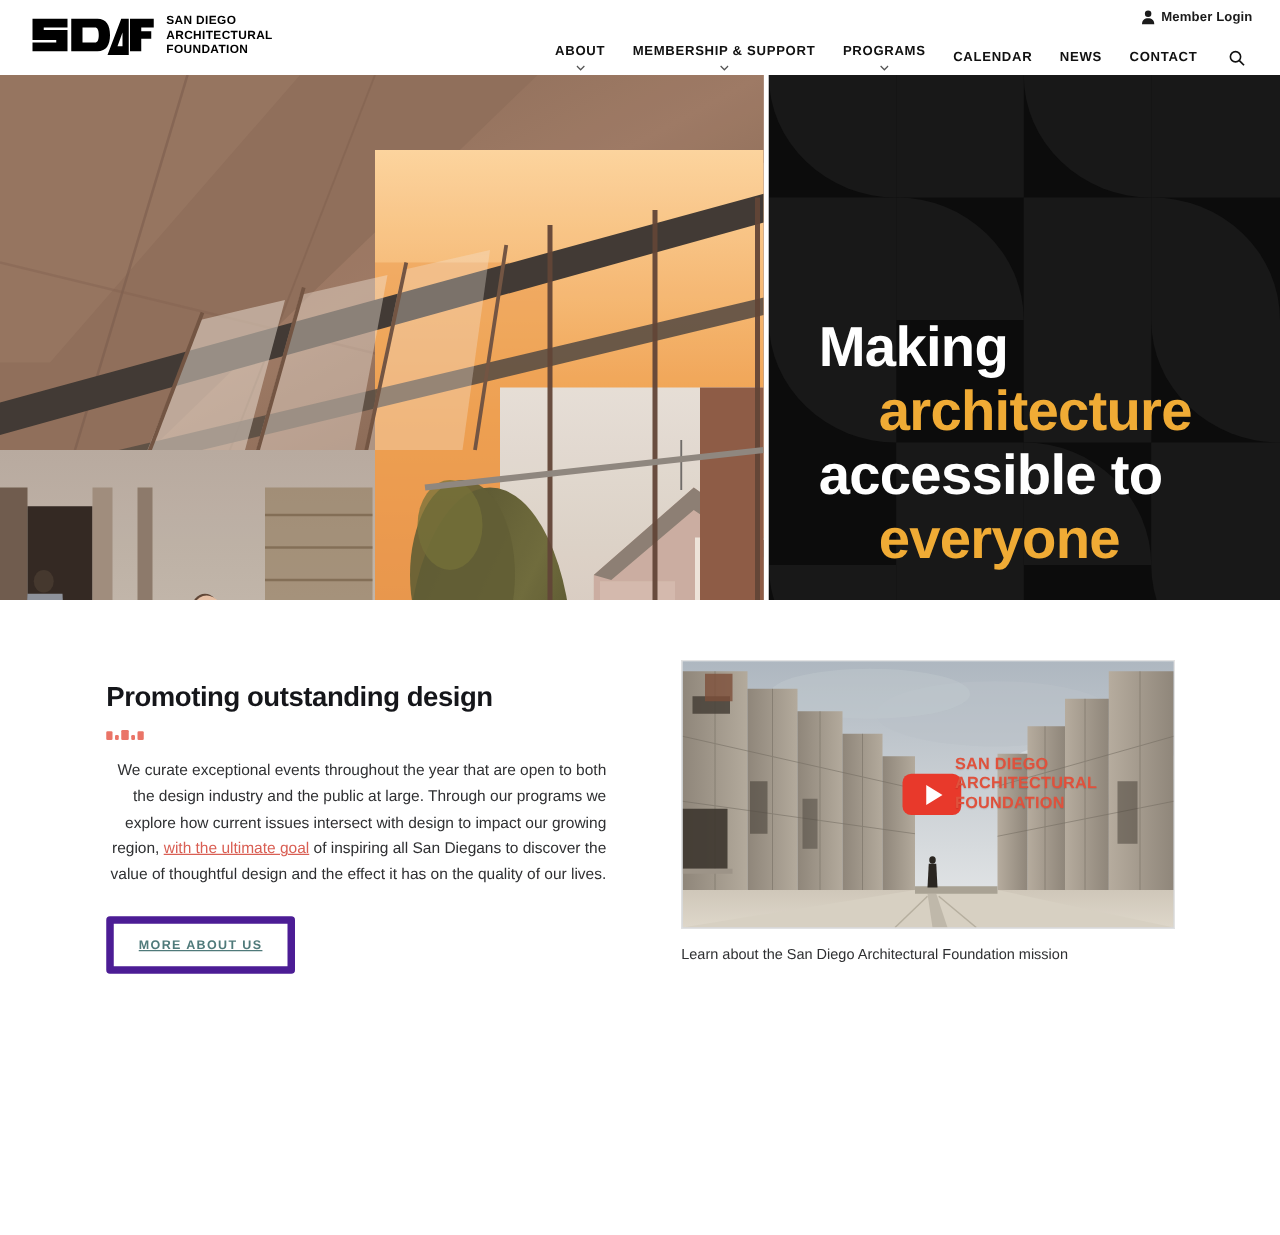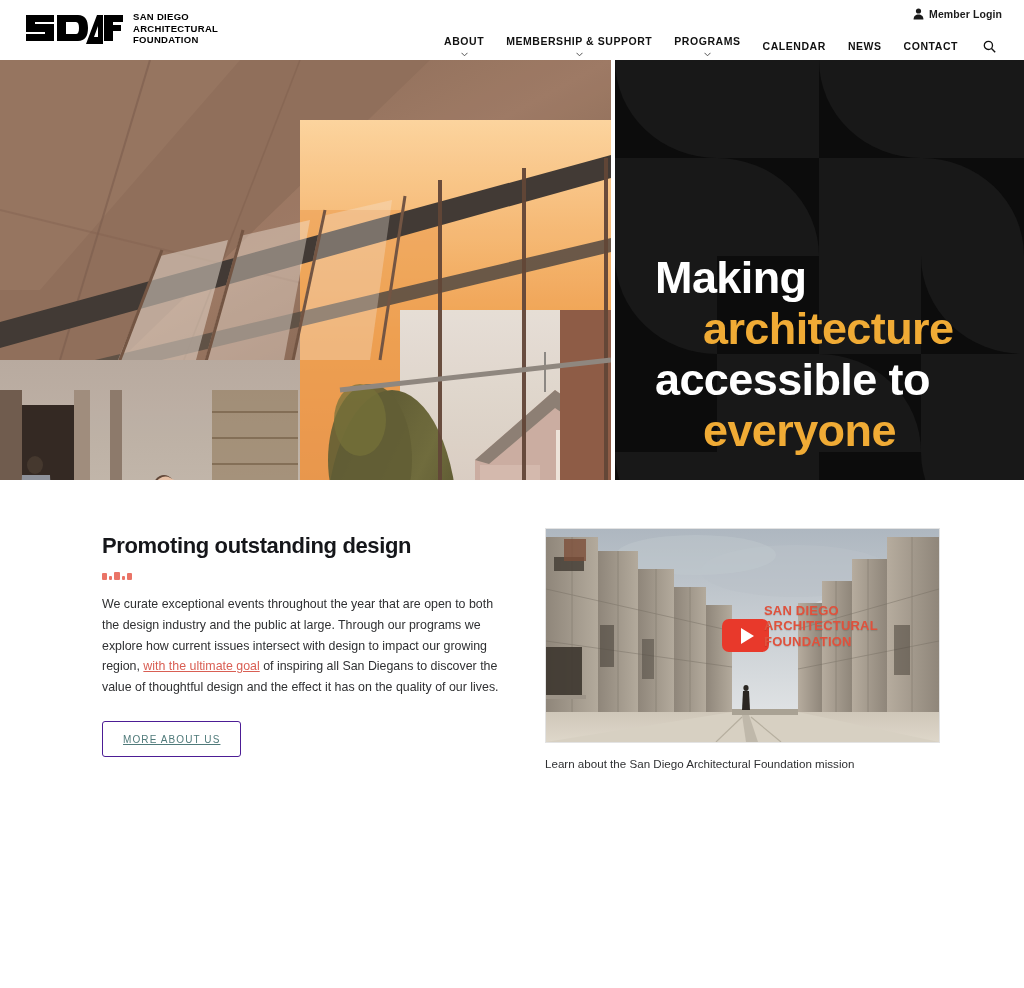--- a/index.html
+++ b/index.html
@@ -66,44 +66,44 @@
     position: absolute; left: 40px; top: 193px;
     font-size: 45px; font-weight: bold; line-height: 1.13;
     letter-spacing: -0.6px;
   }
   .hl-white { color: #ffffff; display: block; }
   .hl-gold  { color: #f0ab35; display: block; margin-left: 48px; }
 
   
   .content { position: relative; width: 1024px; height: 340px; background: #fff; }
 
-  .col-left { position: absolute; left: 85px; top: 52px; width: 400px; margin-left: 17px; }
+  .col-left { position: absolute; left: 85px; top: 64px; width: 400px; }
   .sec-title {
     font-size: 22px; font-weight: bold; color: #15161a;
     line-height: 1.27; letter-spacing: -0.35px;
   }
   .deco { margin: 11px 0 14px 0; display: flex; align-items: flex-end; gap: 2px; height: 9px;}
   .deco i { display:block; background:#e8685a; border-radius:1px; opacity:.92;}
   .d1 { width:5px; height:7px; }
   .d2 { width:3px; height:4px; }
   .d3 { width:6px; height:8px; }
   .d4 { width:3px; height:4px; }
   .d5 { width:5px; height:7px; }
 
   .sec-body {
-    font-size: 12.4px; line-height: 1.68; color: #2f3032;
+    font-size: 12.4px; line-height: 1.68; color: #2f3032; text-align: right;
   }
   .inline-link { color: #d95f54; text-decoration: underline; }
 
   .btn-more {
     display: inline-block; margin-top: 23px;
     padding: 12px 20px 11px 20px;
-    border: 1px solid #4c1d95; border-radius: 3px;
+    border: 6px solid #4c1d95; border-radius: 3px;
     background: #fff; color: #4f7a7a;
-    font-size: 10px; font-weight: normal; letter-spacing: 1.1px;
+    font-size: 10px; font-weight: bold; letter-spacing: 1.1px;
     text-transform: uppercase; cursor: pointer;
   }
 
   .col-right { position: absolute; left: 545px; top: 48px; width: 395px; }
   .video-frame {
     position: relative; width: 395px; height: 215px;
     border: 1px solid #e3e3e3; overflow: hidden; cursor: pointer;
     background: #c7ccd2;
   }
   .video-svg { position:absolute; left:0; top:0; }

